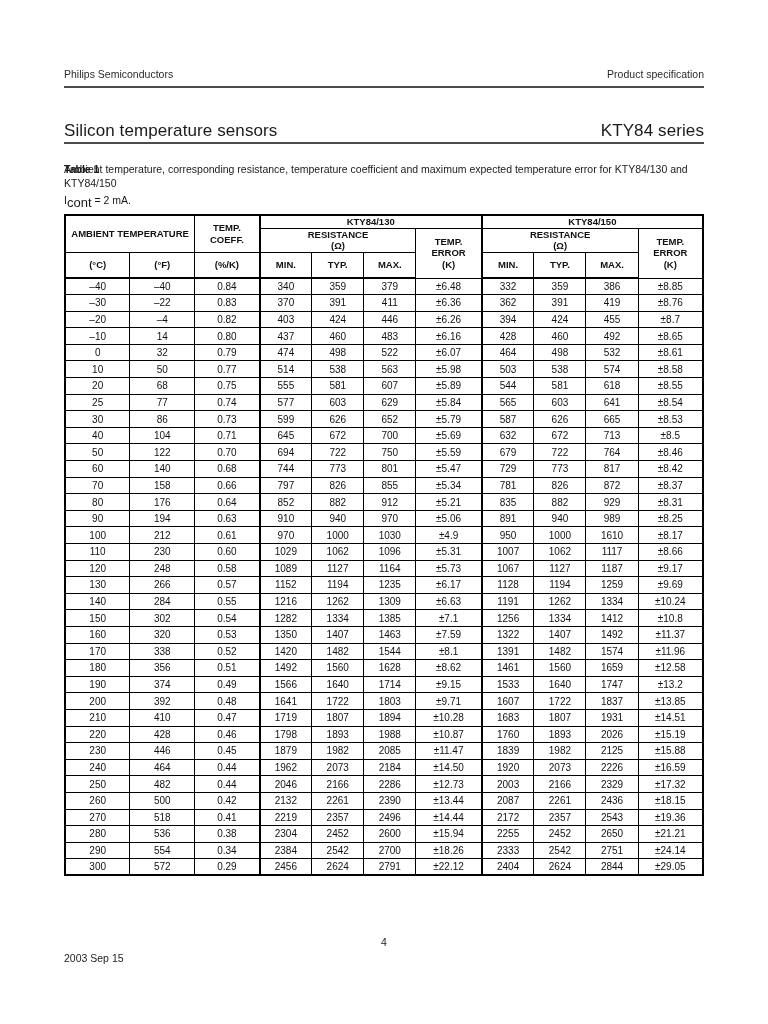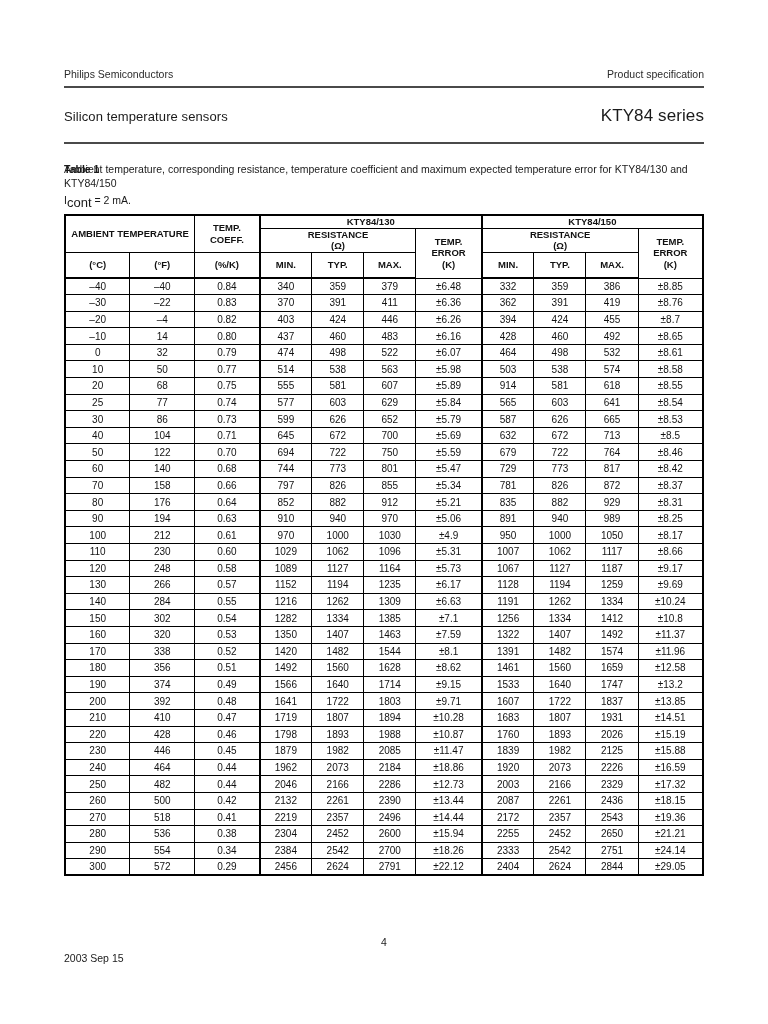--- a/index.html
+++ b/index.html
@@ -29,21 +29,21 @@
     font-size: 10.5px; color: #2b2b2b;
   }
   .rule-top {
     position: absolute; top: 86px; left: 0; width: 640px;
     height: 2px; background: #4a4a4a;
   }
   .title-row {
     position: absolute; top: 106px; left: 0; width: 640px;
     display: flex; justify-content: space-between; align-items: baseline;
   }
-  .title-left  { font-size: 13px; letter-spacing: .1px; }
+  .title-left  { font-size: 17px; letter-spacing: .1px; margin-top: 15px; }
   .title-right { font-size: 17px; letter-spacing: .1px; }
   .rule-mid {
     position: absolute; top: 142px; left: 0; width: 640px;
     height: 2px; background: #4a4a4a;
   }
 
   
   .caption {
     position: absolute; top: 162px; left: 0; width: 640px;
     font-size: 10.5px; line-height: 14px;
@@ -257,21 +257,21 @@
           <td class="edge-r">±8.58</td>
         </tr>
         <tr>
           <td class="edge-l">20</td>
           <td>68</td>
           <td>0.75</td>
           <td class="grp">555</td>
           <td>581</td>
           <td>607</td>
           <td>±5.89</td>
-          <td class="grp">914</td>
+          <td class="grp">544</td>
           <td>581</td>
           <td>618</td>
           <td class="edge-r">±8.55</td>
         </tr>
         <tr>
           <td class="edge-l">25</td>
           <td>77</td>
           <td>0.74</td>
           <td class="grp">577</td>
           <td>603</td>
@@ -376,21 +376,21 @@
         <tr>
           <td class="edge-l">100</td>
           <td>212</td>
           <td>0.61</td>
           <td class="grp">970</td>
           <td>1000</td>
           <td>1030</td>
           <td>±4.9</td>
           <td class="grp">950</td>
           <td>1000</td>
-          <td>1050</td>
+          <td>1610</td>
           <td class="edge-r">±8.17</td>
         </tr>
         <tr>
           <td class="edge-l">110</td>
           <td>230</td>
           <td>0.60</td>
           <td class="grp">1029</td>
           <td>1062</td>
           <td>1096</td>
           <td>±5.31</td>
@@ -555,21 +555,21 @@
           <td>2125</td>
           <td class="edge-r">±15.88</td>
         </tr>
         <tr>
           <td class="edge-l">240</td>
           <td>464</td>
           <td>0.44</td>
           <td class="grp">1962</td>
           <td>2073</td>
           <td>2184</td>
-          <td>±18.86</td>
+          <td>±14.50</td>
           <td class="grp">1920</td>
           <td>2073</td>
           <td>2226</td>
           <td class="edge-r">±16.59</td>
         </tr>
         <tr>
           <td class="edge-l">250</td>
           <td>482</td>
           <td>0.44</td>
           <td class="grp">2046</td>

